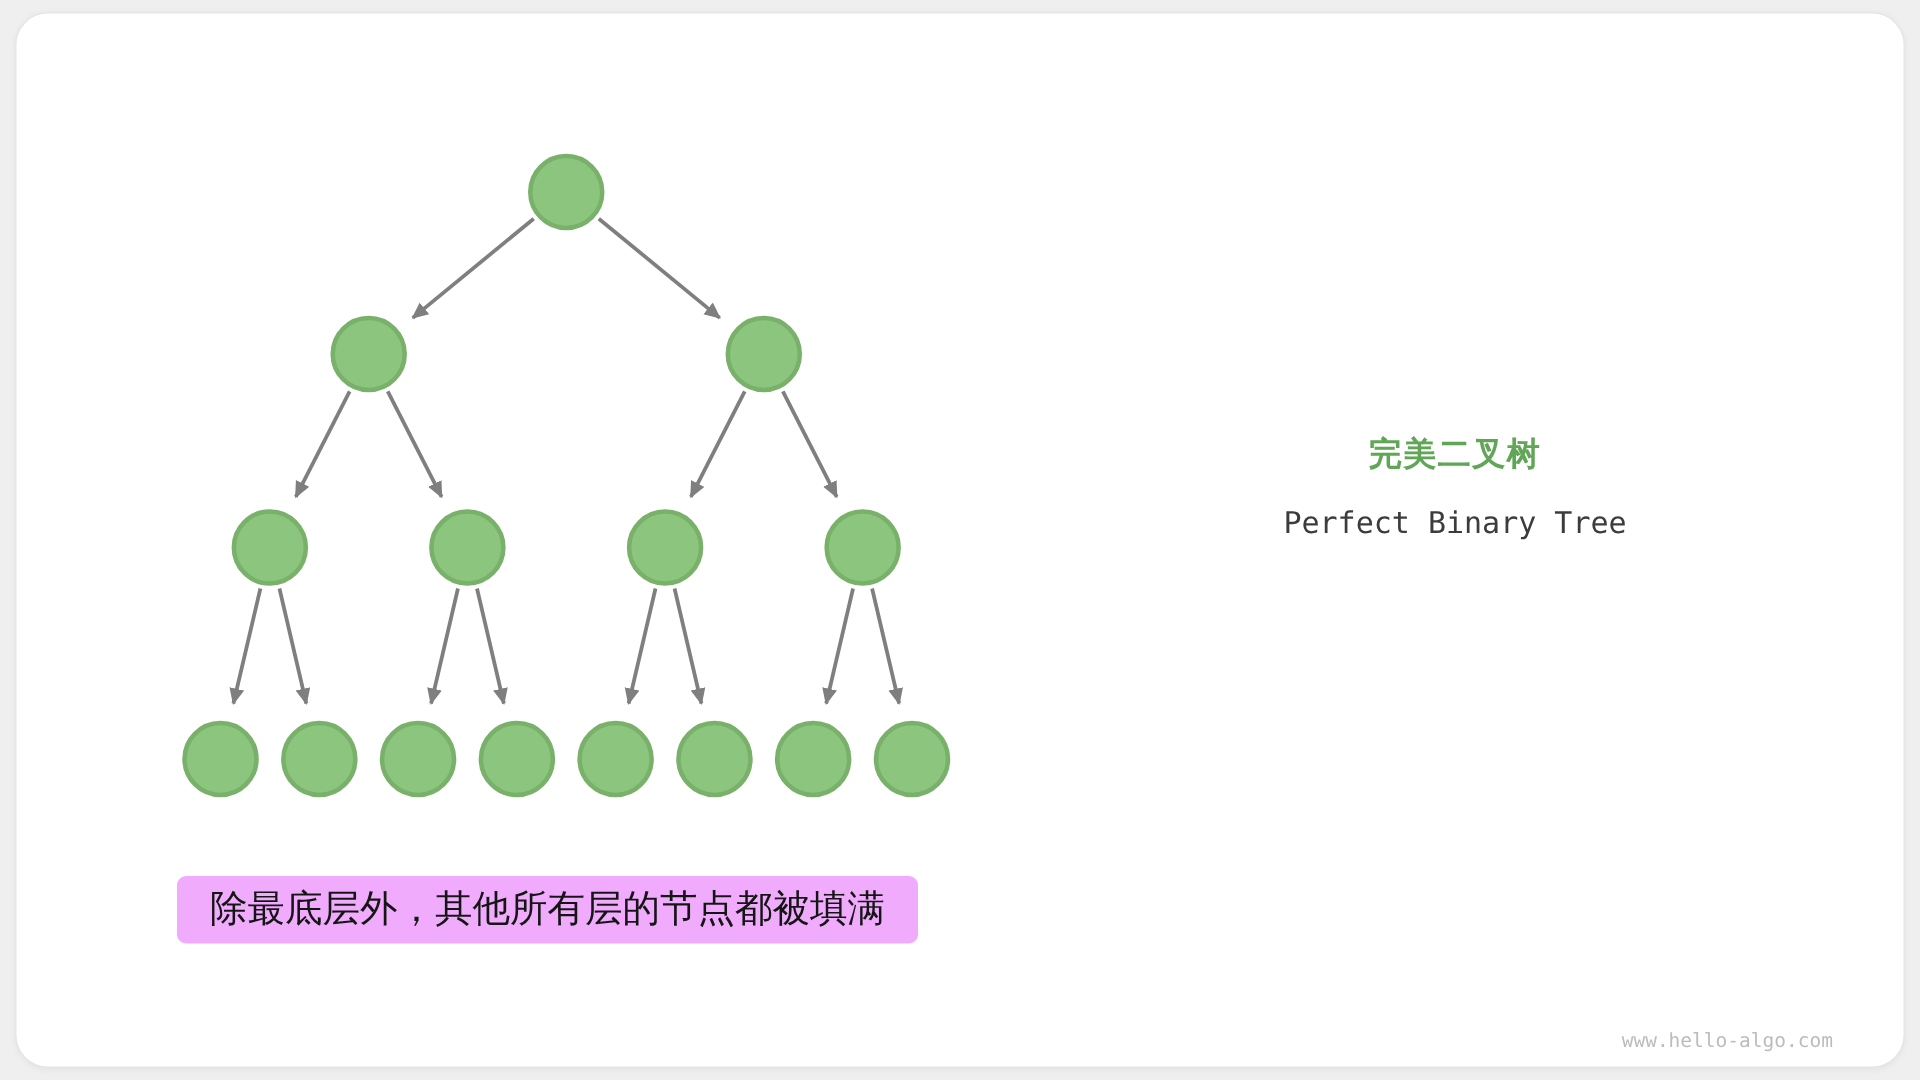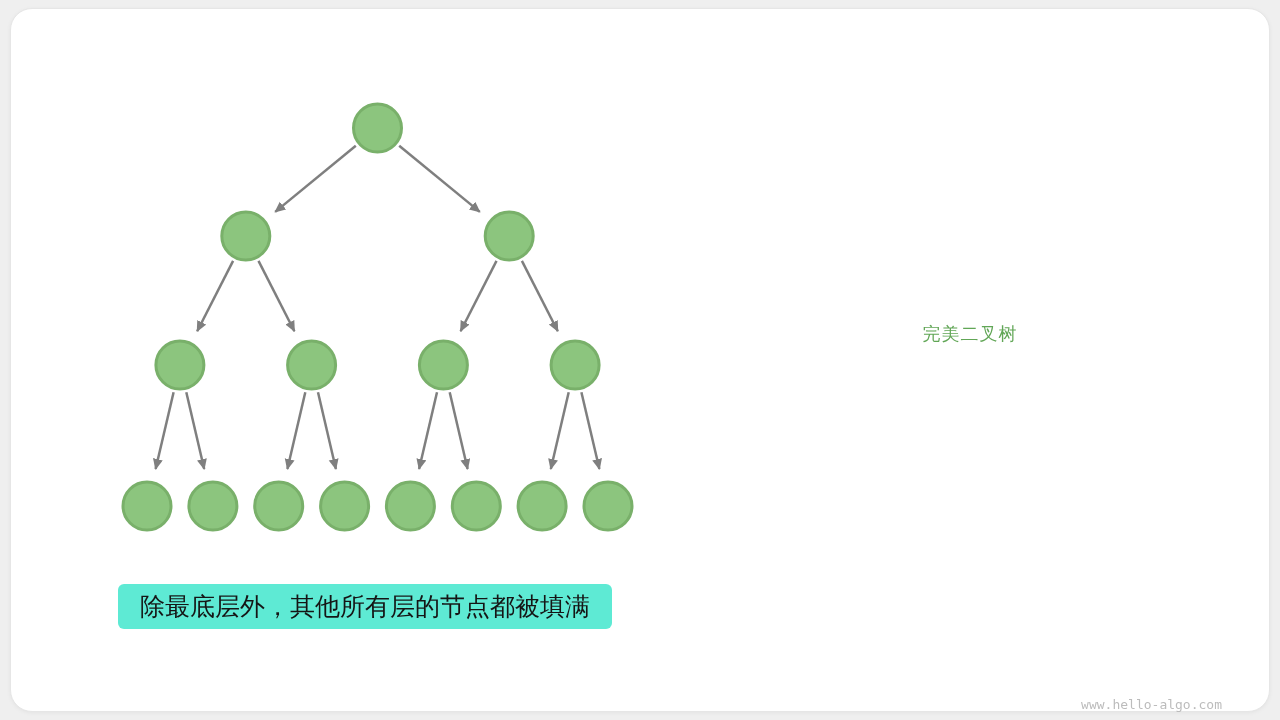--- a/index.html
+++ b/index.html
@@ -31,26 +31,25 @@
     pointer-events: none;
   }
   .annotation {
     position: absolute;
     left: 770px;
     top: 288px;
     width: 400px;
     text-align: center;
   }
   .annotation .title {
-    font-size: 18px;
-    font-weight: normal;
+    font-size: 22px;
+    font-weight: bold;
     color: #61a656;
     letter-spacing: 1px;
     margin-bottom: 18px;
-    margin-top: 34px;
   }
   .annotation .subtitle {
     font-family: "DejaVu Sans Mono", "Liberation Mono", monospace;
     font-size: 20px;
     color: #3c3c3c;
     margin-bottom: 18px;
   }
   .annotation .note {
     font-size: 22px;
     color: #9a9a9a;
@@ -59,30 +58,30 @@
     color: #61a656;
     font-weight: bold;
   }
   .caption {
     position: absolute;
     left: 118px;
     top: 584px;
     height: 45px;
     line-height: 45px;
     padding: 0 22px;
-    background: #5eead4;
+    background: #f0abfc;
     border-radius: 6px;
     font-size: 25px;
     color: #151515;
     white-space: nowrap;
   }
   .watermark {
     position: absolute;
     right: 58px;
-    bottom: 8px;
+    bottom: 18px;
     font-family: "DejaVu Sans Mono", "Liberation Mono", monospace;
     font-size: 13px;
     color: #bcbcbc;
   }
 </style>
 </head>
 <body>
 
 <div class="card"></div>
 
@@ -122,17 +121,18 @@
       <circle cx="344.6" cy="506" r="24" fill="#8cc57e" stroke="#79b06a" stroke-width="3"></circle>
       <circle cx="410.4" cy="506" r="24" fill="#8cc57e" stroke="#79b06a" stroke-width="3"></circle>
       <circle cx="476.3" cy="506" r="24" fill="#8cc57e" stroke="#79b06a" stroke-width="3"></circle>
       <circle cx="542.1" cy="506" r="24" fill="#8cc57e" stroke="#79b06a" stroke-width="3"></circle>
       <circle cx="608.0" cy="506" r="24" fill="#8cc57e" stroke="#79b06a" stroke-width="3"></circle>
     </g>
 </svg>
 
 <div class="annotation">
   <div class="title">完美二叉树</div>
+  <div class="subtitle">Perfect Binary Tree</div>
 </div>
 
 <div class="caption">除最底层外，其他所有层的节点都被填满</div>
 
 <div class="watermark">www.hello-algo.com</div>
 
 </body></html>

